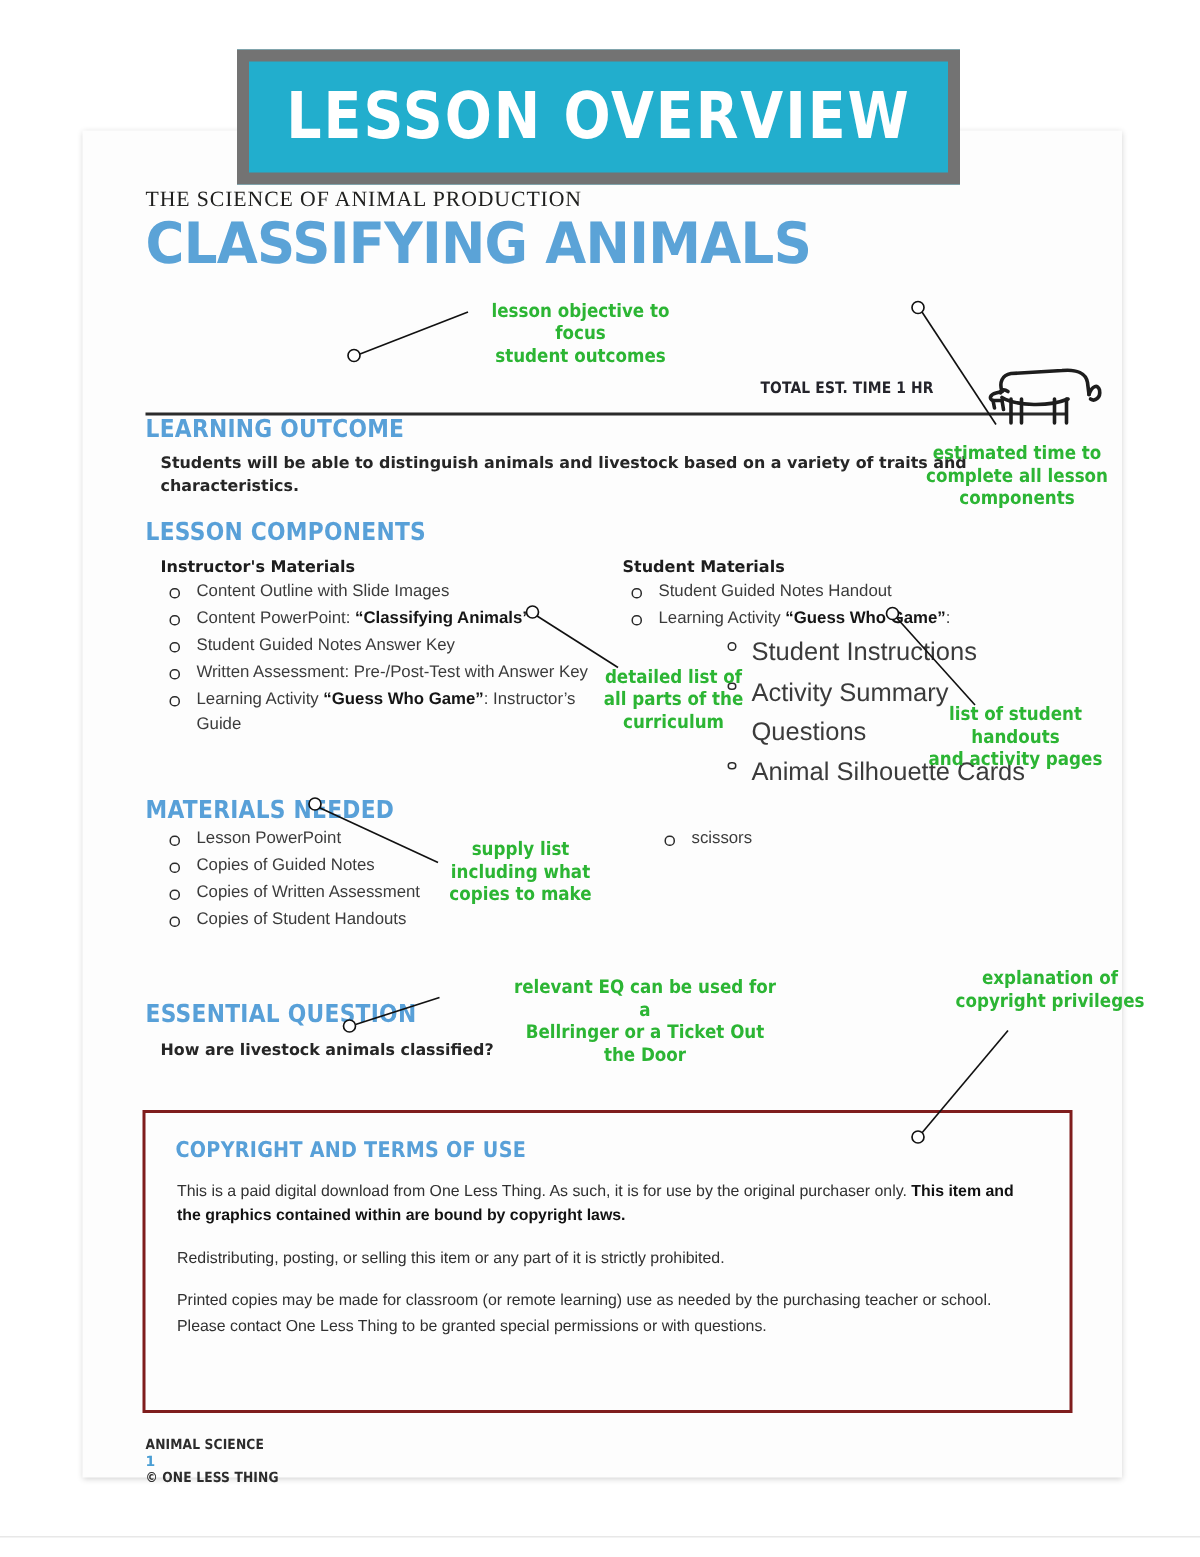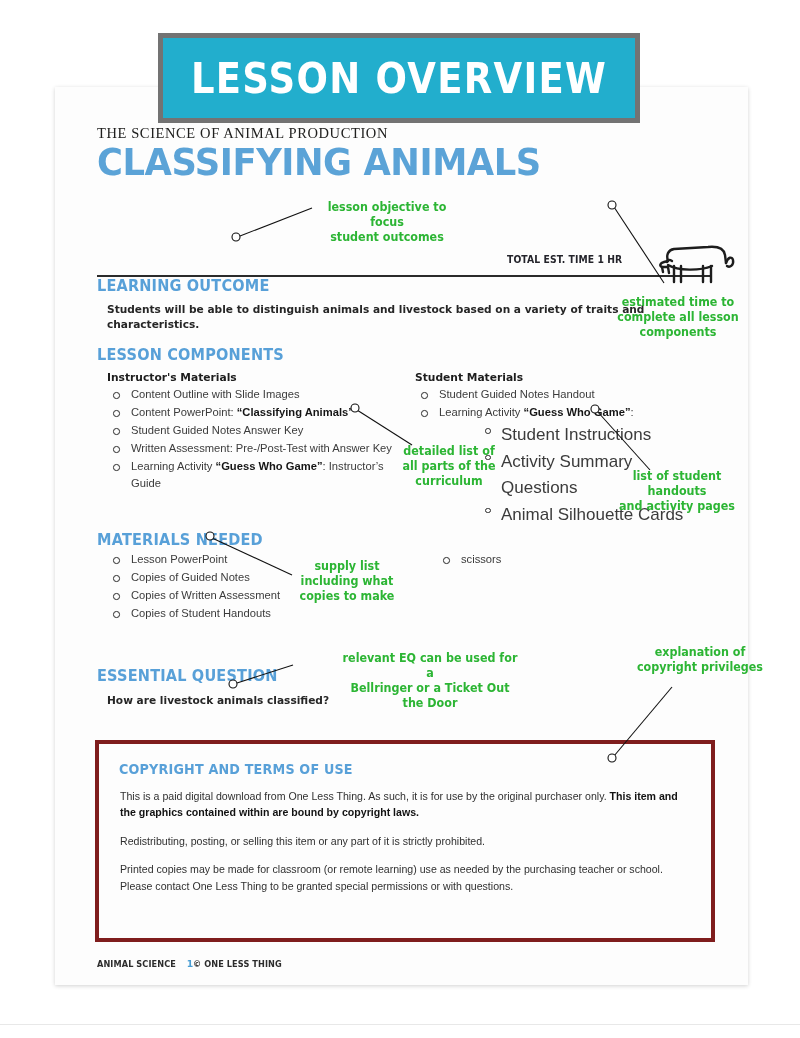--- a/index.html
+++ b/index.html
@@ -31,21 +31,21 @@
     width: 693px; height: 898px;
     background: #fdfdfd;
     box-shadow: 0 1px 4px rgba(0,0,0,0.18);
   }
   
   .banner {
     position: absolute;
     left: 158px; top: 33px;
     width: 482px; height: 90px;
     background: #22aecd;
-    border: 5px solid #737373;
+    border: 8px solid #737373;
     box-sizing: border-box;
     display: flex;
     align-items: center;
     justify-content: center;
     z-index: 5;
   }
   .banner-text {
     color: #ffffff;
     font-family: "DejaVu Sans", sans-serif;
     font-weight: 700;
@@ -159,21 +159,21 @@
   ul.matlist.sublist li { font-size: 17px; }
   ul.matlist.sublist li::before {
     left: 10px; top: 6px;
     width: 3.6px; height: 3.6px;
     border-width: 1.4px;
   }
   .strong-q { font-weight: 700; color: #151515; }
   
   .copybox {
     position: absolute;
-    border: 4px solid #7f1d1d;
+    border: 2px solid #7f1d1d;
     box-sizing: border-box;
     background: #fdfdfd;
   }
   .copy-h {
     font-family: "DejaVu Sans", sans-serif;
     font-weight: 700;
     font-size: 14.5px;
     color: #58a0d8;
     letter-spacing: 0.2px;
     transform: scaleX(0.88);
@@ -195,20 +195,21 @@
     left: 42px; top: 871px;
     width: 617px;
     display: flex;
     justify-content: flex-start;
     align-items: baseline;
     font-family: "DejaVu Sans", sans-serif;
     font-weight: 700;
     font-size: 9.3px;
     color: #2c2c2c;
     letter-spacing: 0.1px;
+    flex-direction: column;
   }
   .foot span { transform: scaleX(0.88); transform-origin: left center; white-space: nowrap;}
   .foot .pg { color: #4a9ed4; transform: none; }
   
   .anno {
     position: absolute;
     font-family: "DejaVu Sans", sans-serif;
     font-weight: 700;
     font-size: 12.4px;
     color: #2cb534;

